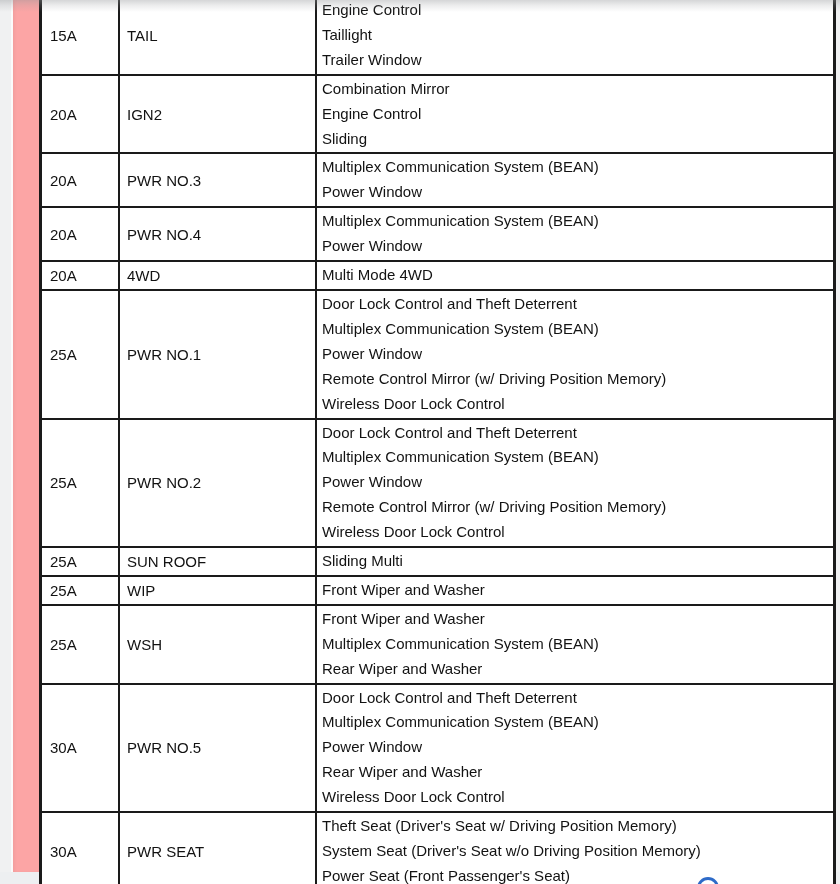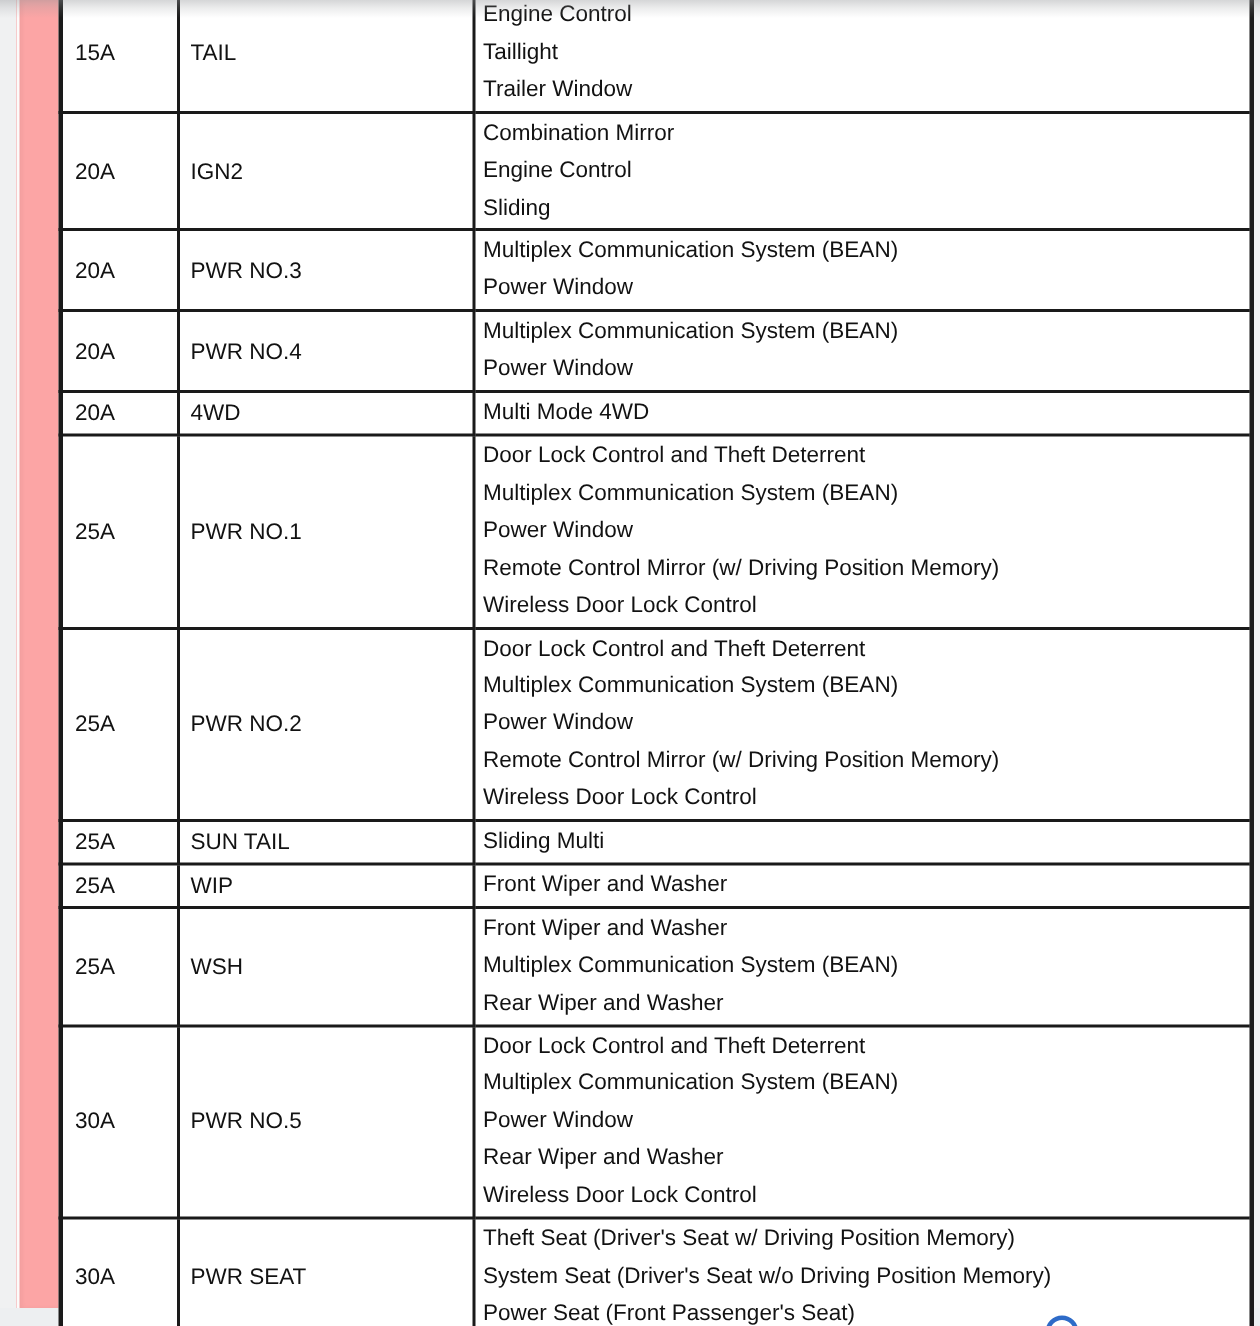--- a/index.html
+++ b/index.html
@@ -173,21 +173,21 @@
               <div class="circuit-line">Door Lock Control and Theft Deterrent</div>
               <div class="circuit-line">Multiplex Communication System (BEAN)</div>
               <div class="circuit-line">Power Window</div>
               <div class="circuit-line">Remote Control Mirror (w/ Driving Position Memory)</div>
               <div class="circuit-line">Wireless Door Lock Control</div>
             </td>
   </tr>
 
   <tr>
     <td class="amp">25A</td>
-    <td class="name">SUN TAIL</td>
+    <td class="name">SUN ROOF</td>
     <td class="circuits">
               <div class="circuit-line">Sliding Multi</div>
             </td>
   </tr>
 
   <tr>
     <td class="amp">25A</td>
     <td class="name">WIP</td>
     <td class="circuits">
               <div class="circuit-line">Front Wiper and Washer</div>

